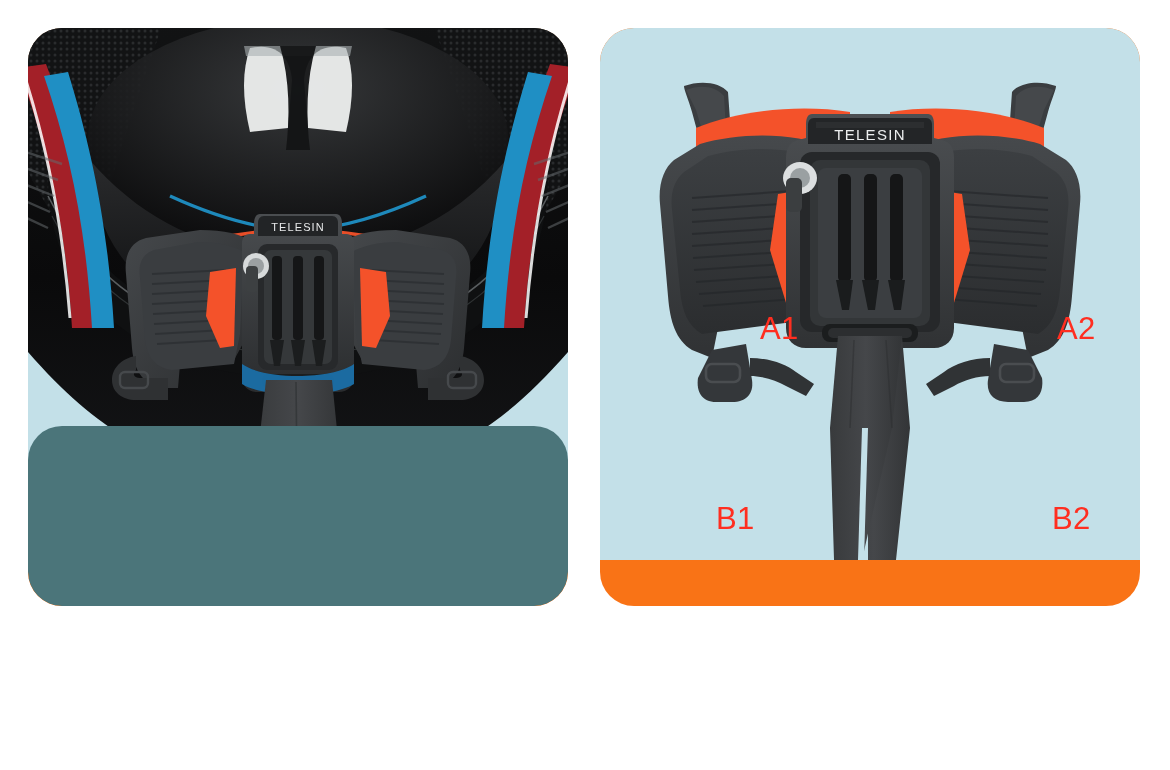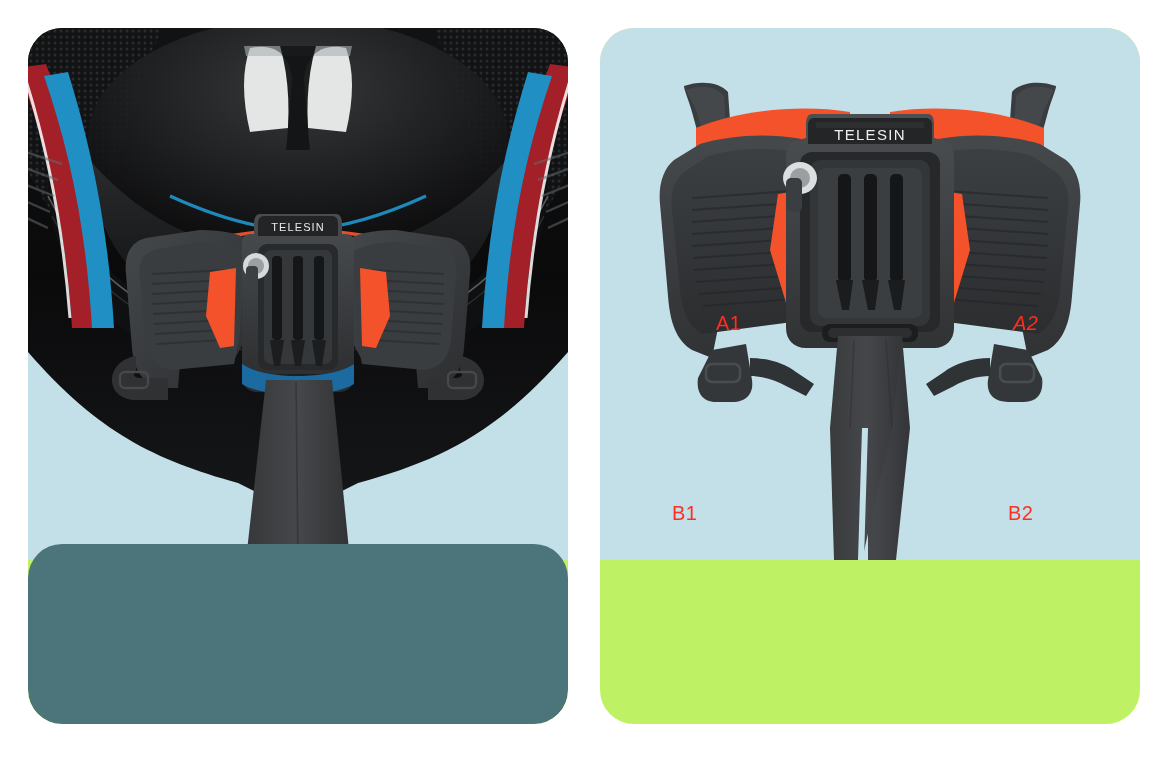--- a/index.html
+++ b/index.html
@@ -9,24 +9,24 @@
   }
   #stage {
     position: relative;
     width: 1170px; height: 770px;
     background: #ffffff;
     overflow: hidden;
   }
   .panel {
     position: absolute;
     top: 28px;
-    width: 540px; height: 696px;
+    width: 540px; height: 578px;
     border-radius: 34px;
     overflow: hidden;
-    background: #bef264;
+    background: #f97316;
   }
   #panel-left  { left: 28px; }
   #panel-right { left: 600px; }
 
   .scene {
     position: absolute;
     left: 0; top: 0; right: 0;
     height: 532px;
     overflow: hidden;
   }
@@ -48,28 +48,29 @@
     color: #ffffff;
     font-size: 31px;
     line-height: 1.38;
     text-align: center;
     font-weight: 400;
     letter-spacing: .1px;
   }
   .label {
     position: absolute;
     color: #ff2e20;
-    font-size: 20px;
+    font-size: 31px;
     font-weight: 400;
     line-height: 1;
     letter-spacing: .3px;
     user-select: none;
+    margin-left: 44px;
   }
   #label-a1 { left: 716px; top: 313px; }
-  #label-a2 { left: 1013px; top: 313px; font-style: italic; }
+  #label-a2 { left: 1013px; top: 313px; }
   #label-b1 { left: 672px; top: 503px; }
   #label-b2 { left: 1008px; top: 503px; }
 </style>
 </head>
 <body>
 
 <div id="stage">
 
   <div class="panel" id="panel-left">
     <div class="scene">

